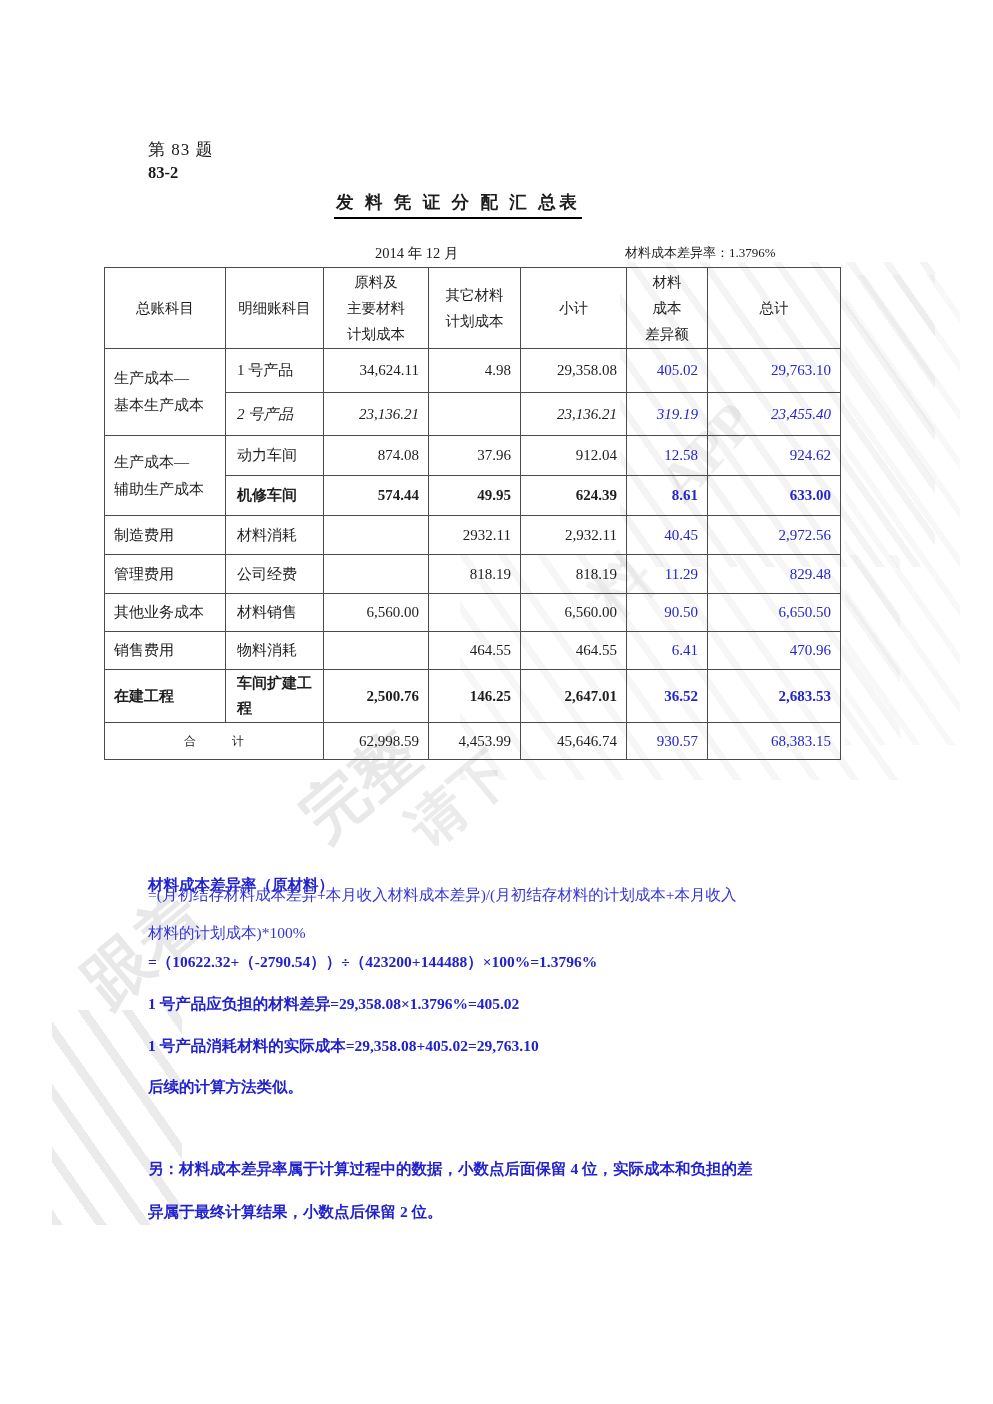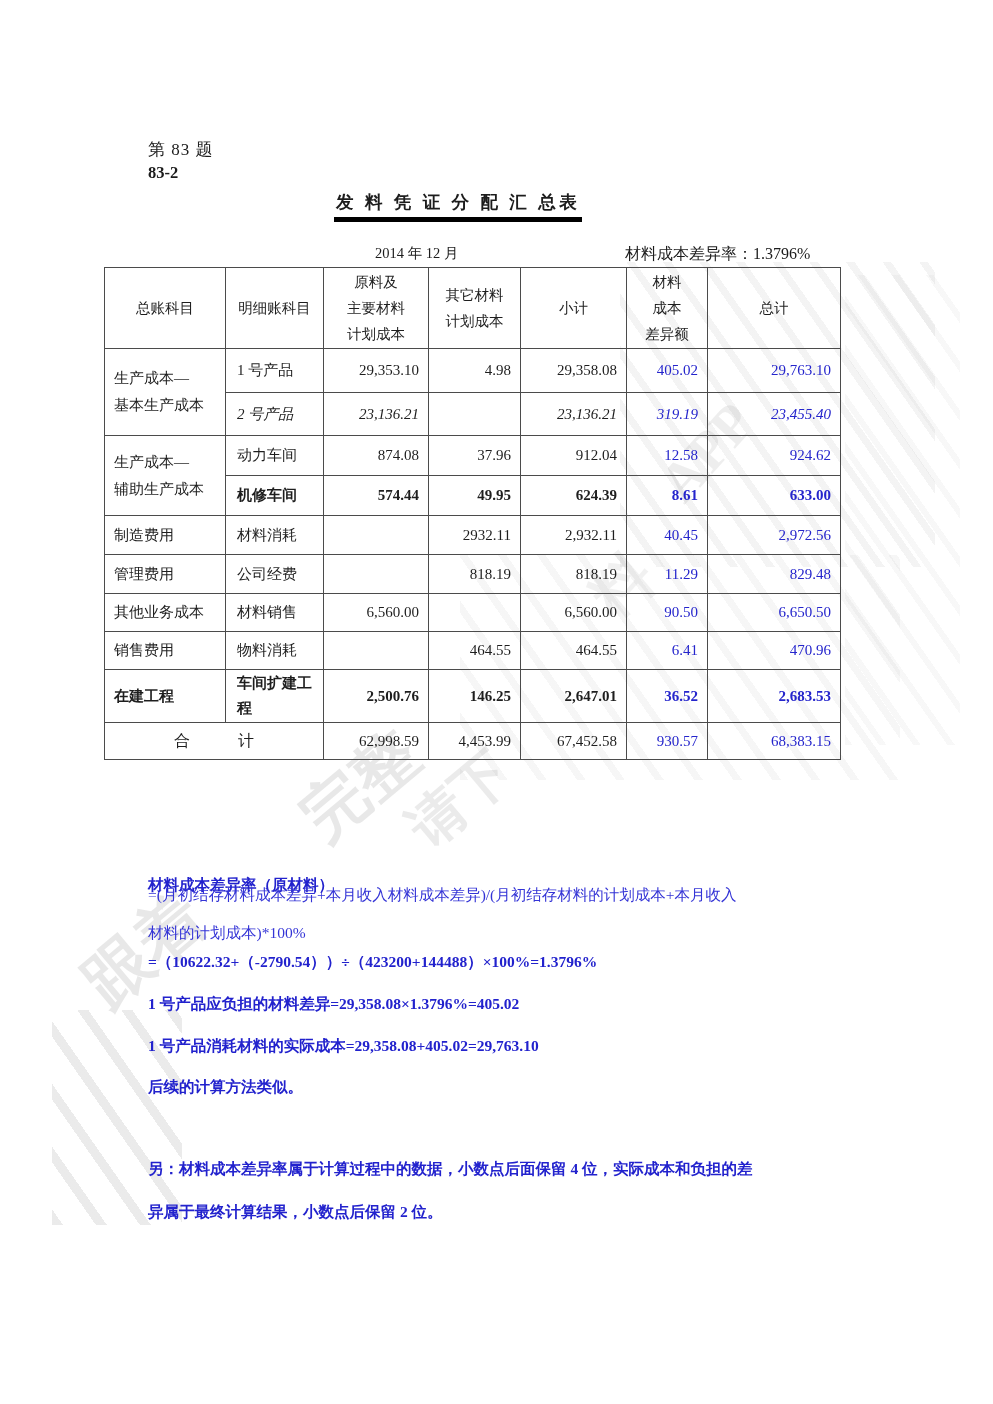--- a/index.html
+++ b/index.html
@@ -19,34 +19,34 @@
   .f0{left:78px;top:905px;font-size:66px;}
   .f1{left:296px;top:742px;font-size:64px;}
   .f2{left:404px;top:762px;font-size:56px;color:rgba(120,120,120,0.15);}
   .f3{left:652px;top:420px;font-size:56px;transform:rotate(-48deg);color:rgba(140,140,140,0.15);}
   .f4{left:592px;top:545px;font-size:60px;color:rgba(140,140,140,0.12);}
 
   .problem-no{position:absolute;left:148px;top:138px;font-size:17px;letter-spacing:1px;}
   .sub-no{position:absolute;left:148px;top:163px;font-size:16.5px;font-weight:bold;}
   .tbl-title{
     position:absolute;left:334px;top:190px;font-size:17.5px;font-weight:bold;
-    letter-spacing:3.5px;border-bottom:5px solid #000000;padding:0 2px 3px 2px;white-space:nowrap;
+    letter-spacing:3.5px;border-bottom:2px solid #000000;padding:0 2px 3px 2px;white-space:nowrap;
   }
   .meta-date{position:absolute;left:375px;top:244px;font-size:14.5px;}
-  .meta-rate{position:absolute;left:625px;top:244px;font-size:16px;}
+  .meta-rate{position:absolute;left:625px;top:244px;font-size:13px;}
 
   .tbl-wrap{position:absolute;left:104px;top:267px;width:736px;}
   table.sum{border-collapse:collapse;table-layout:fixed;width:736px;font-size:15px;color:#1e1e1e;}
   table.sum th,table.sum td{border:1px solid #4b4b4b;vertical-align:middle;overflow:hidden;}
   table.sum th{font-weight:normal;text-align:center;line-height:26px;font-size:14.5px;}
   td.acct{text-align:left;padding-left:9px;line-height:27px;}
   td.det{text-align:left;padding-left:11px;line-height:25px;}
   td.num{text-align:right;padding-right:9px;}
   td.blue,.blue{color:#2525cc;}
-  td.total-label{text-align:center;font-size:16px;}
+  td.total-label{text-align:center;font-size:12px;}
   .pre{white-space:pre-line;}
 
   .note{position:absolute;left:104px;top:756px;width:838px;font-size:14.5px;line-height:37px;white-space:pre-line;color:#202020;}
 
   .ex{position:absolute;left:148px;width:730px;font-size:15.5px;font-weight:bold;color:#2222cd;white-space:pre-line;}
   .ex.regular{font-weight:normal;color:#3434d6;}
   .e1{top:840px;margin-top:35px;}
   .e2{top:876px;line-height:38px;}
   .e3{top:952px;}
   .e4{top:994px;}
@@ -105,21 +105,21 @@
 成本
 差异额</th>
               <th class="pre">总计</th>
             </tr>
           </thead>
           <tbody>
             <tr style="height: 44px;">
               <td class="acct pre" rowspan="2">生产成本—
 基本生产成本</td>
               <td class="det pre">1 号产品</td>
-              <td class="num">29,353.10</td>
+              <td class="num">34,624.11</td>
               <td class="num">4.98</td>
               <td class="num">29,358.08</td>
               <td class="num blue">405.02</td>
               <td class="num blue">29,763.10</td>
             </tr>
             <tr style="height: 43px; font-style: italic;">
               <td class="det pre">2 号产品</td>
               <td class="num">23,136.21</td>
               <td class="num"></td>
               <td class="num">23,136.21</td>
@@ -187,21 +187,21 @@
               <td class="num">2,500.76</td>
               <td class="num">146.25</td>
               <td class="num">2,647.01</td>
               <td class="num blue">36.52</td>
               <td class="num blue">2,683.53</td>
             </tr>
             <tr style="height: 37px;">
               <td colspan="2" class="total-label">合　　　计</td>
               <td class="num">62,998.59</td>
               <td class="num">4,453.99</td>
-              <td class="num">67,452.58</td>
+              <td class="num">45,646.74</td>
               <td class="num blue">930.57</td>
               <td class="num blue">68,383.15</td>
             </tr>
           </tbody>
         </table>
     </div>
 
 
     <div class="ex e1">材料成本差异率（原材料）</div>
     <div class="ex e2 regular">=(月初结存材料成本差异+本月收入材料成本差异)/(月初结存材料的计划成本+本月收入

